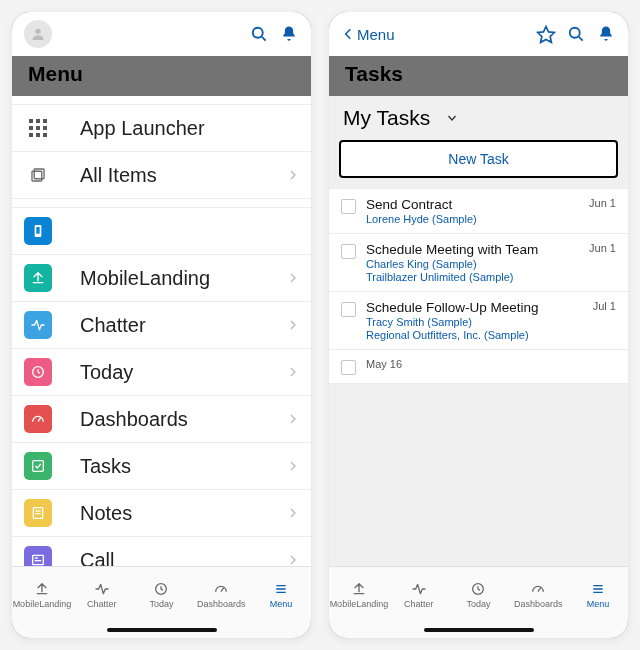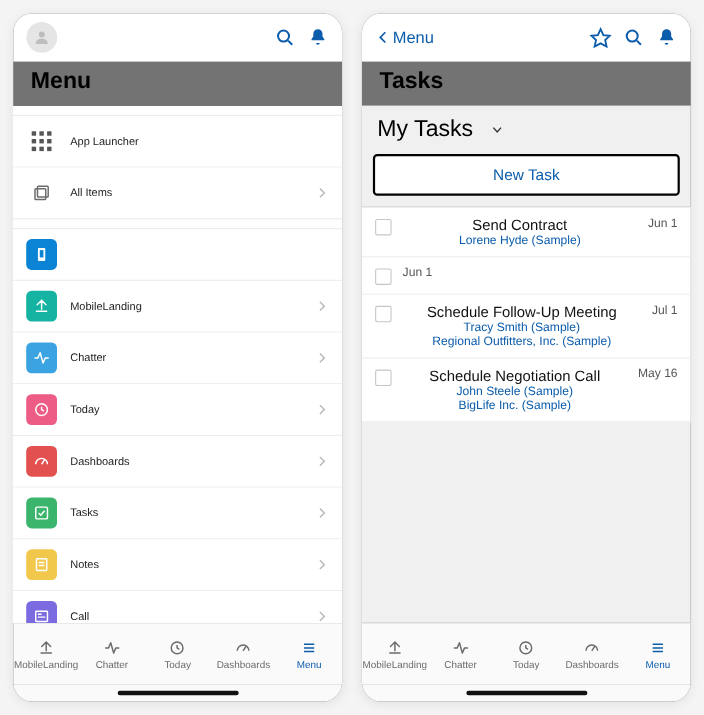--- a/index.html
+++ b/index.html
@@ -63,21 +63,21 @@
     font-size: 14px;
     background: #fff;
   }
   .row.group-top { border-top: 1px solid #ececec; margin-top: 8px; }
   .appicon {
     width: 28px; height: 28px;
     border-radius: 5px;
     display: flex; align-items: center; justify-content: center;
     flex-shrink: 0;
   }
-  .applabel { flex: 1; font-size: 10px; color: #222; }
+  .applabel { flex: 1; font-size: 20px; color: #222; margin-left: 16px; }
   .applabel.bold { font-weight: 600; }
   .chev { color: #b8b8b8; }
   .tabbar {
     height: 56px;
     border-top: 1px solid #e2e2e2;
     display: flex;
     background: #fafafa;
   }
   .tab {
     flex: 1;
@@ -106,21 +106,21 @@
   .newtask-wrap { background: #f0f0f0; padding: 0 10px 10px 10px; }
   .newtask-btn {
     background: #fff;
     border: 2px solid #000000;
     border-radius: 4px;
     text-align: center;
     padding: 9px 0;
     color: #0b5cab;
     font-size: 14px; font-weight: 500;
   }
-  .tasklist { flex: 1; background: #f0f0f0; overflow-y: auto; text-align: center; }
+  .tasklist { flex: 1; background: #f0f0f0; overflow-y: auto; }
   .taskrow {
     display: flex;
     align-items: flex-start;
     gap: 10px;
     background: #fff;
     padding: 8px 12px;
     border-bottom: 1px solid #ececec;
     font-size: 13px;
   }
   .taskrow:first-child { border-top: 1px solid #ececec; }
@@ -419,38 +419,38 @@
       <div class="taskrow">
     <span class="cbox"></span>
     <span class="task-main">
       <span class="task-title">Send Contract</span>
       <span class="task-sub">Lorene Hyde (Sample)</span>
     </span>
     <span class="task-date">Jun 1</span>
   </div>
       <div class="taskrow">
     <span class="cbox"></span>
+    <span class="task-main">
+      <span class="task-title">Schedule Meeting with Team</span>
+      <span class="task-sub">Charles King (Sample)</span>
+      <span class="task-sub">Trailblazer Unlimited (Sample)</span>
+    </span>
     <span class="task-date">Jun 1</span>
   </div>
       <div class="taskrow">
     <span class="cbox"></span>
     <span class="task-main">
       <span class="task-title">Schedule Follow-Up Meeting</span>
       <span class="task-sub">Tracy Smith (Sample)</span>
       <span class="task-sub">Regional Outfitters, Inc. (Sample)</span>
     </span>
     <span class="task-date">Jul 1</span>
   </div>
       <div class="taskrow">
     <span class="cbox"></span>
-    <span class="task-main">
-      <span class="task-title">Schedule Negotiation Call</span>
-      <span class="task-sub">John Steele (Sample)</span>
-      <span class="task-sub">BigLife Inc. (Sample)</span>
-    </span>
     <span class="task-date">May 16</span>
   </div>
     </div>
 
   <div class="tabbar" id="tabbar-right">
       <div class="tab">
       <span class="ico">
           <svg width="16" height="16" viewBox="0 0 24 24" fill="none" stroke="#6b6b6b" stroke-width="2">
             <path d="M12 4v12M6 10l6-6 6 6M5 19h14" stroke-linecap="round"></path>
           </svg>

